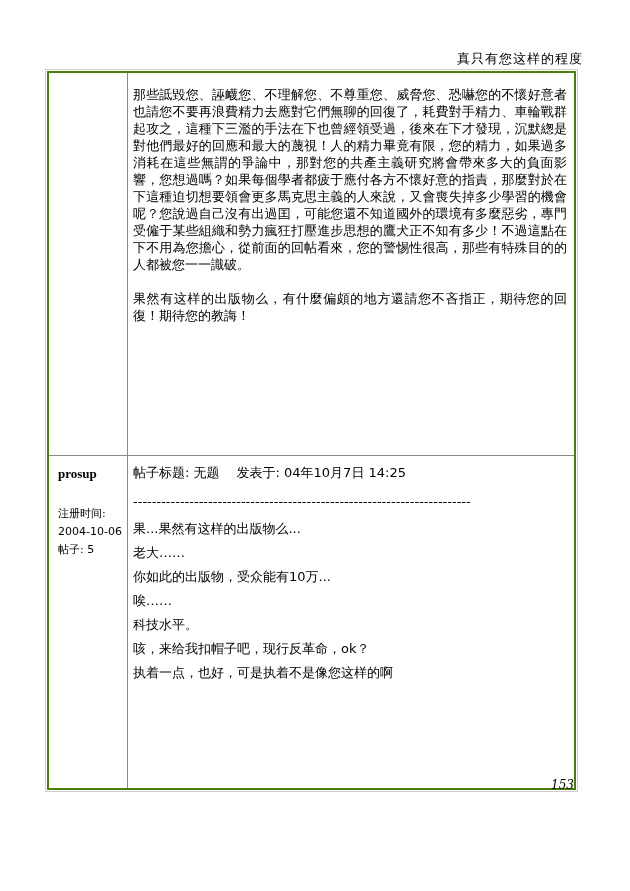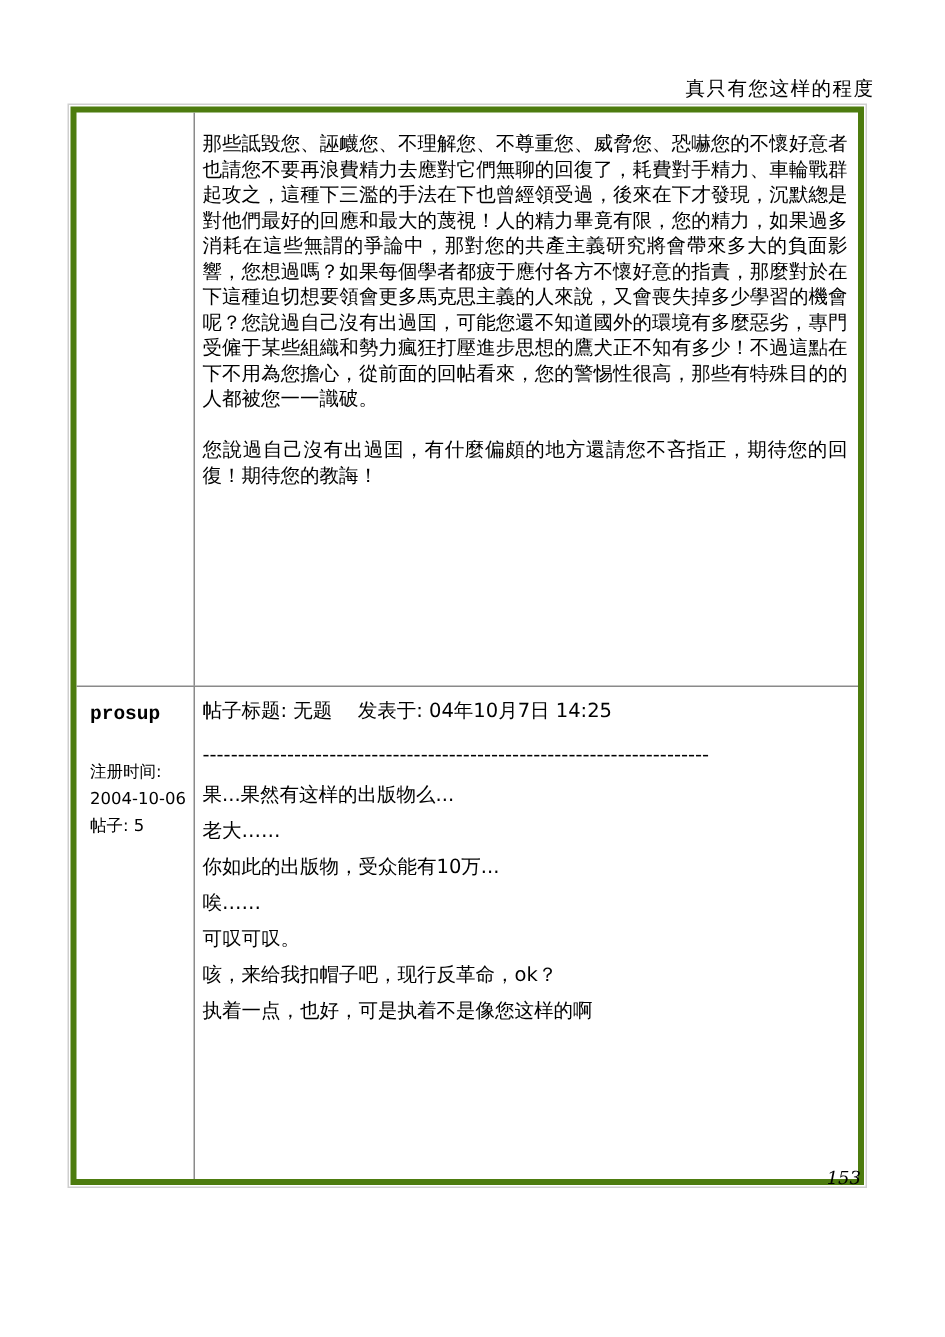--- a/index.html
+++ b/index.html
@@ -8,21 +8,21 @@
     font-family:"DejaVu Sans",sans-serif;color:#000;
     -webkit-font-smoothing:none;
   }
   .page-header{
     position:absolute;left:47px;top:50px;width:536px;
     text-align:right;font-size:13px;letter-spacing:1px;
   }
   .forum-table{
     position:absolute;left:47px;top:71px;width:529px;height:719px;
     box-sizing:border-box;
-    border:4px solid #4d7c0f;
+    border:2px solid #4d7c0f;
     outline:1px solid #cfcfcf;outline-offset:1px;
     display:grid;
     grid-template-columns:79px 1fr;
     grid-template-rows:382px 1fr;
     background:#fff;
   }
   .cell{box-sizing:border-box;overflow:hidden;}
   .author-col{border-right:1px solid #8a8a8a;}
   .row2{border-top:1px solid #8a8a8a;}
   
@@ -41,40 +41,40 @@
   .dashes{
     margin:0 0 11px 0;white-space:nowrap;overflow:hidden;
     font-size:13px;letter-spacing:0px;
   }
   .post2-content p.line{margin:0 0 8px 0;}
   .post2-content p.blank-before{margin-top:5px;}
   .post2-content p.blank2-before{margin-top:30px;}
   
   .post2-author{padding:10px 4px 0 9px;}
   .username{
-    font-family:Liberation Mono, monospace;font-weight:bold;font-size:13px;
+    font-family:Liberation Serif, serif;font-weight:bold;font-size:13px;
     margin:0 0 0 0;
   }
   .author-meta{margin-top:23px;font-size:11px;line-height:18px;}
   .page-number{
     position:absolute;top:778px;left:47px;width:527px;text-align:right;
     font-family:"DejaVu Serif",serif;font-style:italic;font-size:12px;
   }
 </style>
 </head>
 <body>
 
 <div class="page-header">真只有您这样的程度</div>
 
 <div class="forum-table">
 
   <div class="cell author-col"></div>
   <div class="cell post1-content">
     <p>那些詆毀您、誣衊您、不理解您、不尊重您、威脅您、恐嚇您的不懷好意者也請您不要再浪費精力去應對它們無聊的回復了，耗費對手精力、車輪戰群起攻之，這種下三濫的手法在下也曾經領受過，後來在下才發現，沉默緫是對他們最好的回應和最大的蔑視！人的精力畢竟有限，您的精力，如果過多消耗在這些無謂的爭論中，那對您的共產主義研究將會帶來多大的負面影響，您想過嗎？如果每個學者都疲于應付各方不懷好意的指責，那麼對於在下這種迫切想要領會更多馬克思主義的人來說，又會喪失掉多少學習的機會呢？您說過自己沒有出過囯，可能您還不知道國外的環境有多麼惡劣，專門受僱于某些組織和勢力瘋狂打壓進步思想的鷹犬正不知有多少！不過這點在下不用為您擔心，從前面的回帖看來，您的警惕性很高，那些有特殊目的的人都被您一一識破。</p>
-    <p>您說過自己沒有出過囯，有什麼偏頗的地方還請您不吝指正，期待您的回復！期待您的教誨！</p>
+    <p>果然有这样的出版物么，有什麼偏頗的地方還請您不吝指正，期待您的回復！期待您的教誨！</p>
 
   </div>
 
   <div class="cell author-col row2 post2-author">
     <p class="username">prosup</p>
     <div class="author-meta">
       <div>注册时间:</div>
       <div>2004-10-06</div>
       <div>帖子: 5</div>
     </div>
@@ -82,20 +82,20 @@
 
   <div class="cell row2 post2-content">
     <p class="post-meta">
       <span>帖子标题: 无题</span><span class="post-date">发表于: 04年10月7日 14:25</span>
     </p>
     <p class="dashes">------------------------------------------------------------------------</p>
     <p class="line">果...果然有这样的出版物么...</p>
     <p class="line">老大……</p>
     <p class="line blank-before">你如此的出版物，受众能有10万...</p>
     <p class="line">唉……</p>
-    <p class="line">可叹可叹。</p>
+    <p class="line">科技水平。</p>
     <p class="line">咳，来给我扣帽子吧，现行反革命，ok？</p>
     <p class="line blank-before">执着一点，也好，可是执着不是像您这样的啊</p>
   </div>
 
 </div>
 
 <div class="page-number">153</div>
 
 </body></html>

